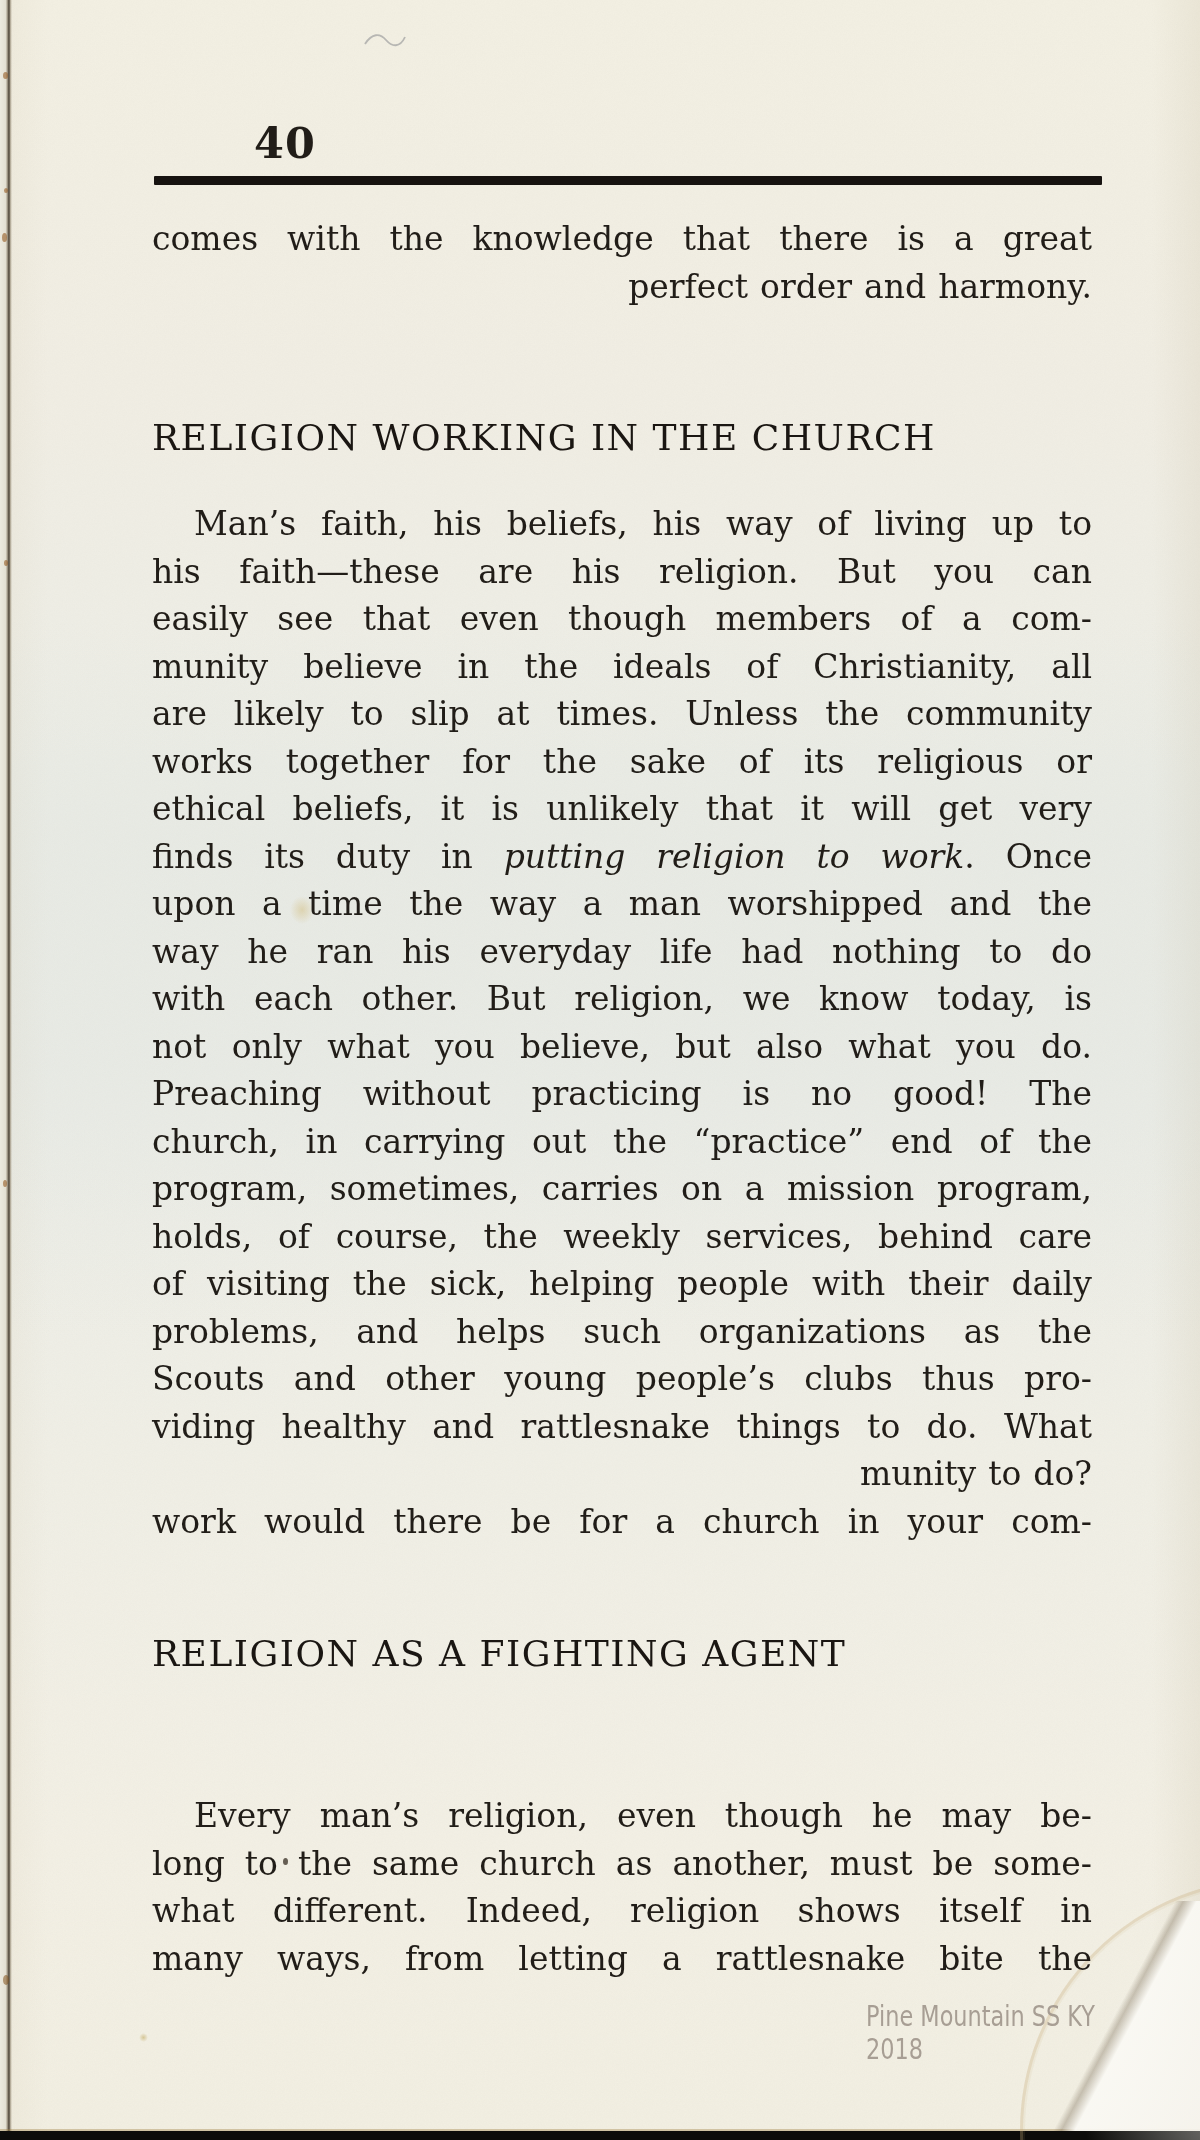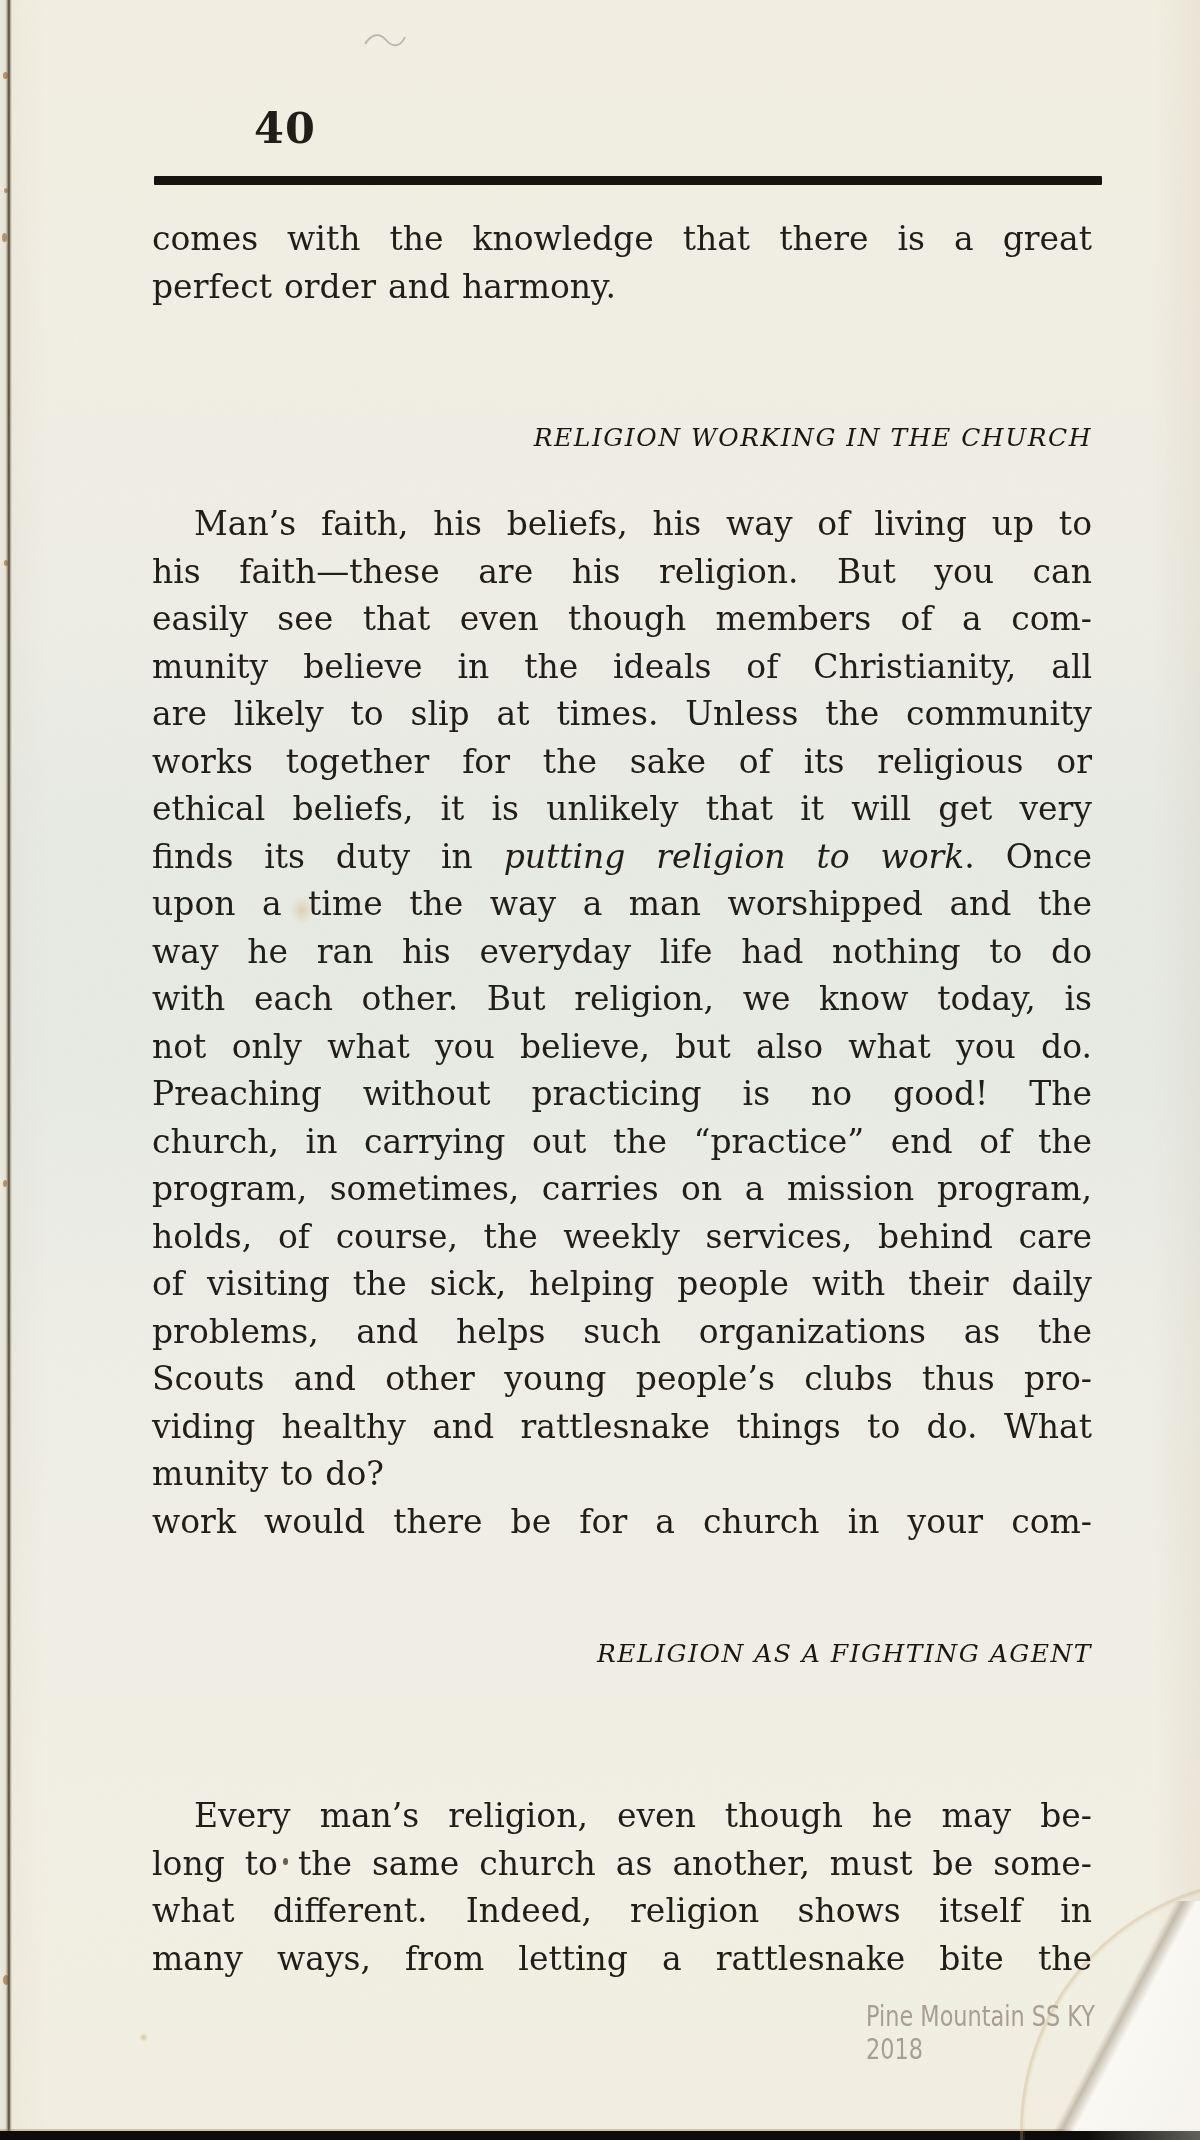--- a/index.html
+++ b/index.html
@@ -41,35 +41,35 @@
     background:radial-gradient(circle at 70% 70%, rgba(252,251,246,.55), rgba(252,251,246,0) 70%); }
   .stain { position:absolute; border-radius:50%; }
   .s1 { left:290px; top:896px; width:24px; height:28px;
         background:radial-gradient(closest-side, rgba(196,160,60,.30), rgba(196,160,60,0)); }
   .s2 { left:283px; top:1858px; width:5px; height:7px; background:rgba(55,45,35,.75); }
   .s3 { left:139px; top:2033px; width:9px; height:9px;
         background:radial-gradient(closest-side, rgba(180,150,60,.45), rgba(180,150,60,0)); }
   .pencil { position:absolute; left:362px; top:30px; }
 
   
-  .page-number { position:absolute; left:254px; top:101px; height:54px; line-height:54px;
+  .page-number { position:absolute; left:254px; top:116px; height:54px; line-height:54px;
     font-size:43px; font-weight:700; letter-spacing:1px; color:var(--color-ink,#211d18); }
   .rule { position:absolute; left:154px; top:176px; width:948px; height:9px;
     background:var(--color-rule,#171310); border-radius:1px; }
 
   .para, .heading { position:absolute; left:152px; width:940px; color:var(--color-ink,#211d18); }
   .para { font-size:33px; word-spacing:1.5px; }
   .tline { height:47.5px; line-height:47.5px; white-space:normal; }
   .just  { text-align:justify; text-align-last:justify; }
-  .plain { text-align:left; }
+  .plain { text-align:right; }
   .indent{ text-indent:42px; }
   .ital  { font-style:italic; }
 
-  .heading { font-size:25px; letter-spacing:1.5px; text-align:right;
-    height:47px; line-height:47px; font-weight:400; color:#1a1612;font-style:italic; }
+  .heading { font-size:36px; letter-spacing:1.5px; text-align:left;
+    height:47px; line-height:47px; font-weight:400; color:#1a1612; }
 
   #p1 { top:215px; }
   #h1 { top:414px; }
   #p2 { top:500px; }
   #h2 { top:1630px; }
   #p3 { top:1792px; }
 
   .watermark { position:absolute; left:866px; top:2000px;
     font-family:"DejaVu Sans","Liberation Sans",sans-serif;
     font-size:28px; letter-spacing:0; font-weight:400;

